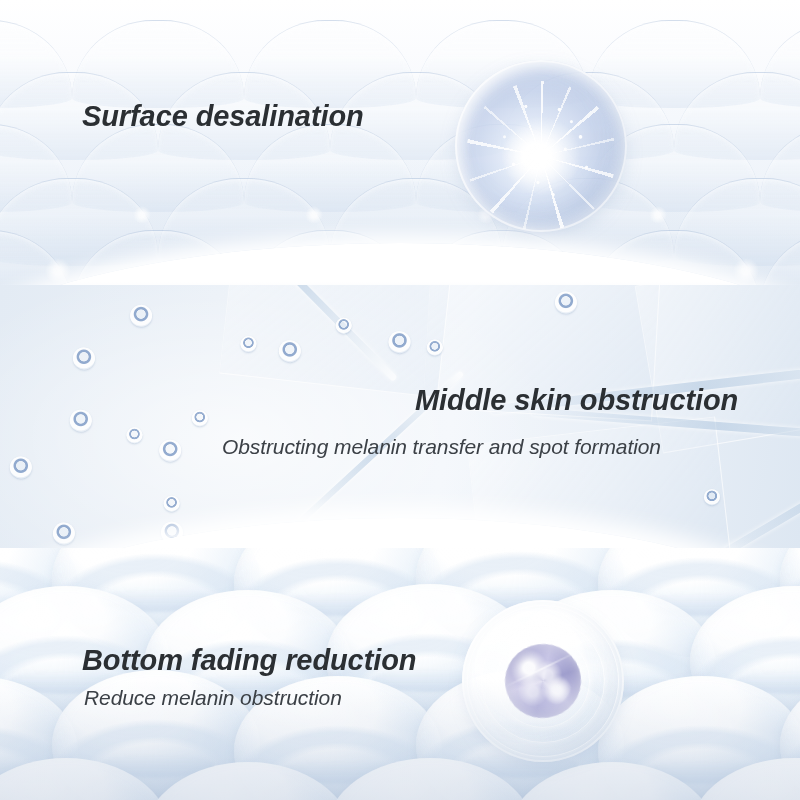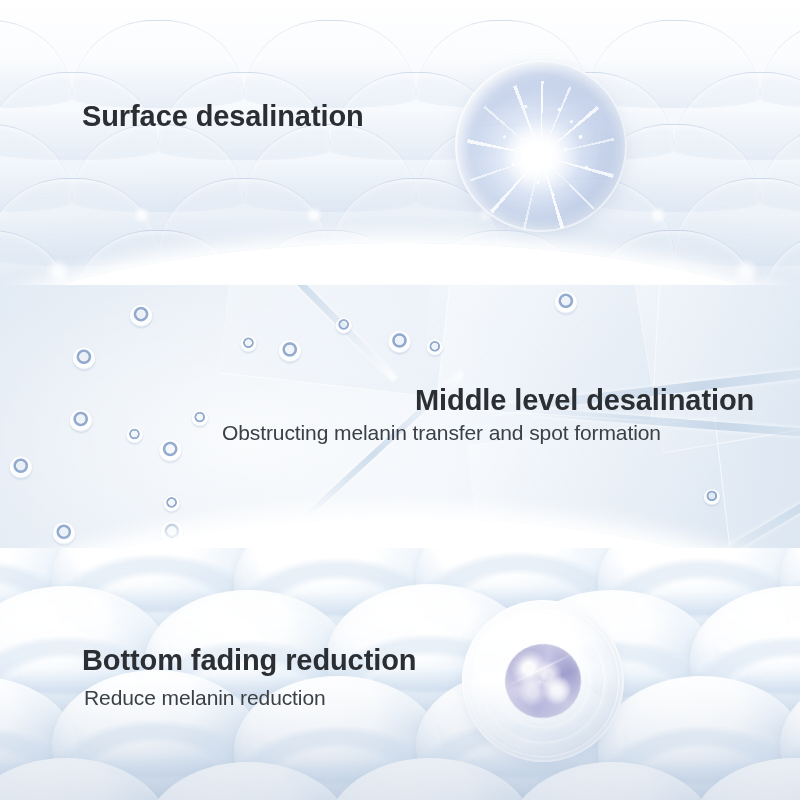--- a/index.html
+++ b/index.html
@@ -7,20 +7,21 @@
   html,body { width:800px; height:800px; overflow:hidden; }
   body {
     font-family:"Liberation Sans","DejaVu Sans",sans-serif;
     background:#fdfefe;
   }
   #poster {
     position:relative;
     width:800px; height:800px;
     overflow:hidden;
     background:#fde047;
+    font-style:italic;
   }
 
   
   .layer { position:absolute; left:0; width:800px; overflow:hidden; }
 
   
   #layer-top { top:0; height:288px;
     background:
       radial-gradient(120% 90% at 50% 120%, rgba(176,196,220,.50) 0%, rgba(200,216,234,.26) 38%, rgba(252,253,254,0) 72%),
       linear-gradient(#ffffff 0%, #fbfcfe 18%, #f2f6fb 52%, #e6edf6 100%);
@@ -224,21 +225,21 @@
     white-space:nowrap;
   }
   .subtitle {
     font-size:21px; font-weight:400; color:#3b4046;
     letter-spacing:-.1px; line-height:1.2;
     white-space:nowrap;
   }
   #text-top { left:82px; top:100px; }
   #text-top .subtitle { margin-top:9px; }
   #text-mid { left:415px; top:384px; }
-  #text-mid .subtitle { margin-top:4px; margin-left:-193px; }
+  #text-mid .subtitle { margin-top:18px; margin-left:-193px; }
   #text-bot { left:82px; top:644px; }
   #text-bot .subtitle { margin-top:9px; margin-left:2px; }
 
   
   #bottom-shade {
     position:absolute; left:0; bottom:0; width:800px; height:120px;
     background:linear-gradient(rgba(180,197,219,0), rgba(170,187,211,.35));
     pointer-events:none;
   }
 </style>
@@ -406,22 +407,22 @@
     </div>
 
     <div id="bottom-shade"></div>
   </div>
 
   <div class="textblock" id="text-top">
     <div class="title">Surface desalination</div>
   </div>
 
   <div class="textblock" id="text-mid">
-    <div class="title">Middle level desalination</div>
+    <div class="title">Middle skin obstruction</div>
     <div class="subtitle">Obstructing melanin transfer and spot formation</div>
   </div>
 
   <div class="textblock" id="text-bot">
     <div class="title">Bottom fading reduction</div>
-    <div class="subtitle">Reduce melanin reduction</div>
+    <div class="subtitle">Reduce melanin obstruction</div>
   </div>
 
 </div>
 
 </body></html>

